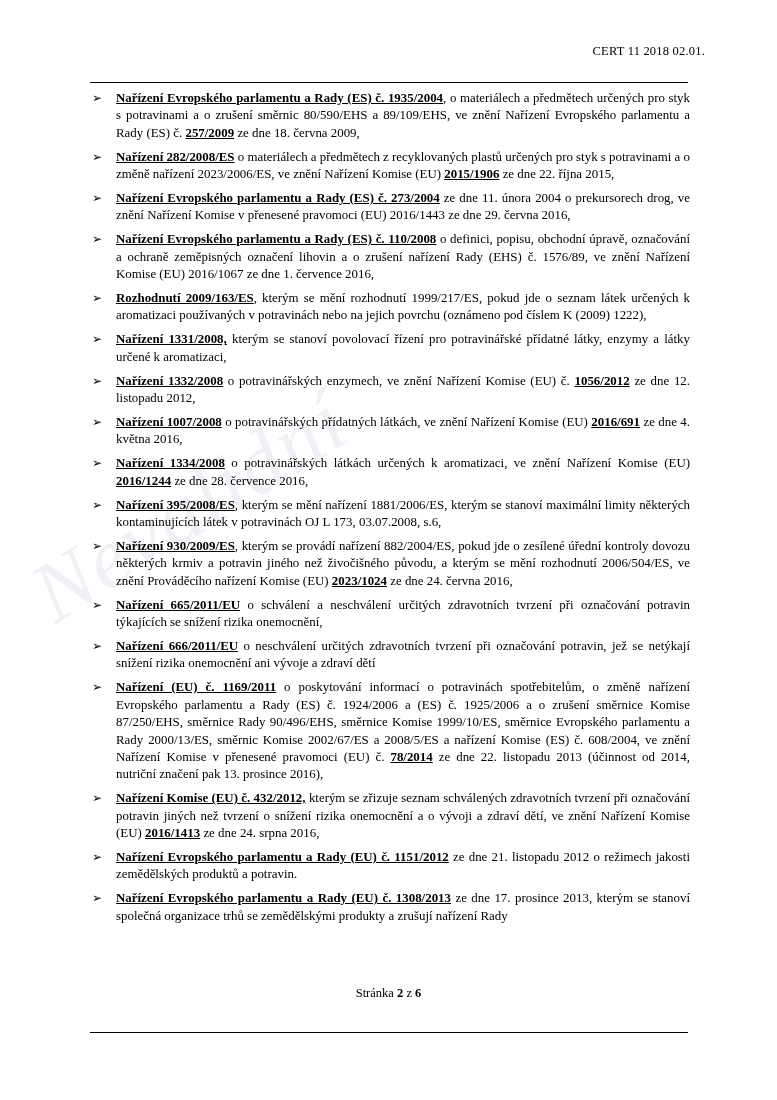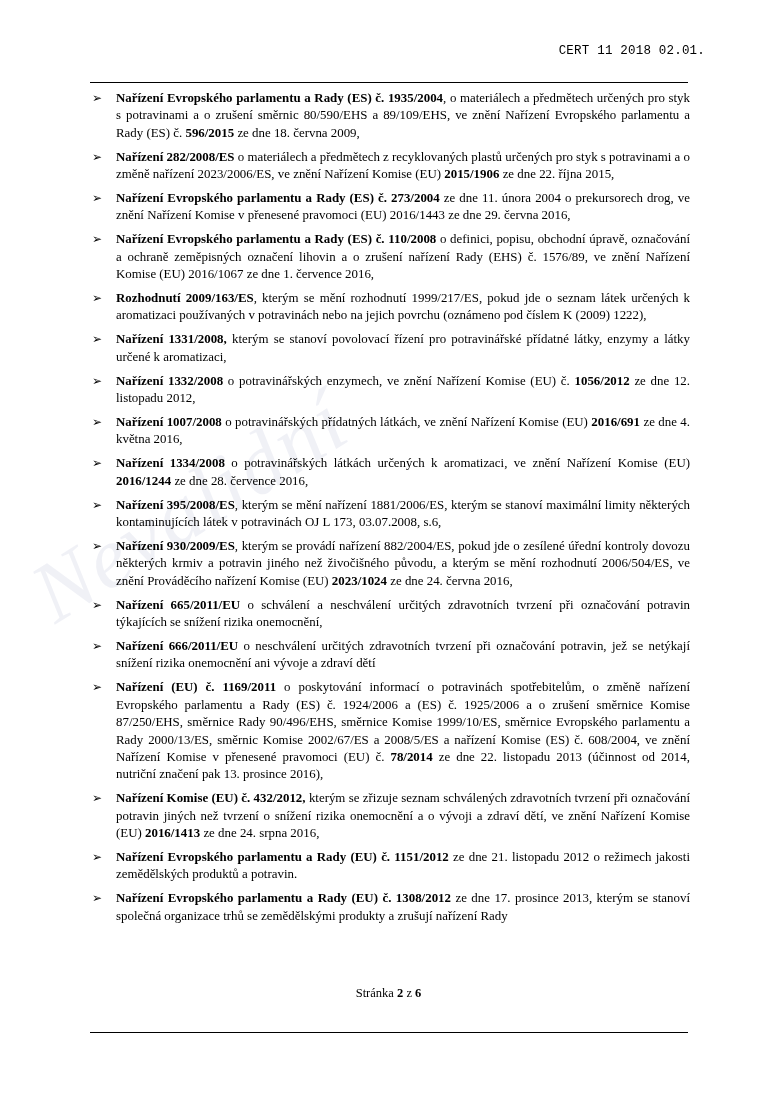--- a/index.html
+++ b/index.html
@@ -43,21 +43,21 @@
   }
   .content {
     position: relative;
     z-index: 2;
   }
   .header {
     position: absolute;
     top: 44px;
     right: 72px;
     font-size: 12.5px;
-    font-family: Liberation Mono, monospace;
+    font-family: Liberation Serif, serif;
     letter-spacing: 0.2px;
   }
   .rule-top {
     position: absolute;
     left: 90px;
     top: 82px;
     width: 598px;
     border-top: 1px solid #000;
   }
   .rule-bottom {
@@ -97,41 +97,41 @@
     box-sizing: border-box;
   }
   .itext {
     flex: 1 1 auto;
     font-size: 12.9px;
     line-height: 17.4px;
     text-align: justify;
     text-justify: inter-word;
     hyphens: none;
   }
-  .itext b { font-weight: bold; }
+  .itext b { font-weight: bold; text-decoration: underline; }
 </style>
 </head>
 <body>
 
 <div class="page">
 
   <div class="watermark">
     <span>Nevalidní</span>
   </div>
 
   <div class="content">
 
     <div class="header">CERT 11 2018 02.01.</div>
 
     <div class="rule-top"></div>
 
     <div class="list" id="list">
         <div class="item">
           <div class="bullet">➢</div>
-          <div class="itext"><b>Nařízení Evropského parlamentu a Rady (ES) č. 1935/2004</b>, o materiálech a předmětech určených pro styk s potravinami a o zrušení směrnic 80/590/EHS a 89/109/EHS, ve znění Nařízení Evropského parlamentu a Rady (ES) č. <b>596/2015</b> ze dne 18. června 2009,</div>
+          <div class="itext"><b>Nařízení Evropského parlamentu a Rady (ES) č. 1935/2004</b>, o materiálech a předmětech určených pro styk s potravinami a o zrušení směrnic 80/590/EHS a 89/109/EHS, ve znění Nařízení Evropského parlamentu a Rady (ES) č. <b>257/2009</b> ze dne 18. června 2009,</div>
         </div>
         <div class="item">
           <div class="bullet">➢</div>
           <div class="itext"><b>Nařízení 282/2008/ES</b> o materiálech a předmětech z recyklovaných plastů určených pro styk s potravinami a o změně nařízení 2023/2006/ES, ve znění Nařízení Komise (EU) <b>2015/1906</b> ze dne 22. října 2015,</div>
         </div>
         <div class="item">
           <div class="bullet">➢</div>
           <div class="itext"><b>Nařízení Evropského parlamentu a Rady (ES) č. 273/2004</b> ze dne 11. února 2004 o prekursorech drog, ve znění Nařízení Komise v přenesené pravomoci (EU) 2016/1443 ze dne 29. června 2016,</div>
         </div>
         <div class="item">
@@ -181,21 +181,21 @@
         <div class="item">
           <div class="bullet">➢</div>
           <div class="itext"><b>Nařízení Komise (EU) č. 432/2012,</b> kterým se zřizuje seznam schválených zdravotních tvrzení při označování potravin jiných než tvrzení o snížení rizika onemocnění a o vývoji a zdraví dětí, ve znění Nařízení Komise (EU) <b>2016/1413</b> ze dne 24. srpna 2016,</div>
         </div>
         <div class="item">
           <div class="bullet">➢</div>
           <div class="itext"><b>Nařízení Evropského parlamentu a Rady (EU) č. 1151/2012</b> ze dne 21. listopadu 2012 o režimech jakosti zemědělských produktů a potravin.</div>
         </div>
         <div class="item">
           <div class="bullet">➢</div>
-          <div class="itext"><b>Nařízení Evropského parlamentu a Rady (EU) č. 1308/2012</b> ze dne 17. prosince 2013, kterým se stanoví společná organizace trhů se zemědělskými produkty a zrušují nařízení Rady</div>
+          <div class="itext"><b>Nařízení Evropského parlamentu a Rady (EU) č. 1308/2013</b> ze dne 17. prosince 2013, kterým se stanoví společná organizace trhů se zemědělskými produkty a zrušují nařízení Rady</div>
         </div>
       </div>
 
     <div class="rule-bottom"></div>
 
     <div class="footer">
       <span>Stránka </span><b>2</b><span> z </span><b>6</b>
     </div>
 
   </div>

